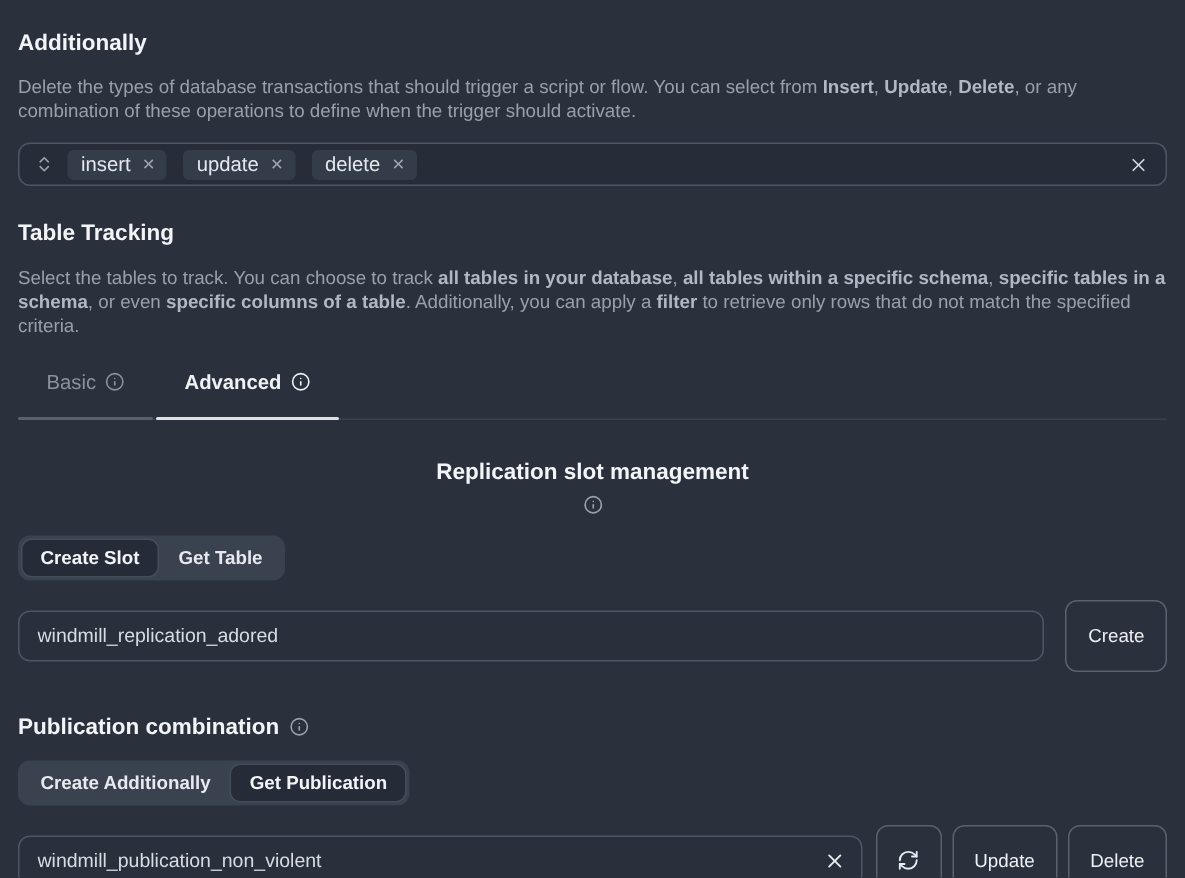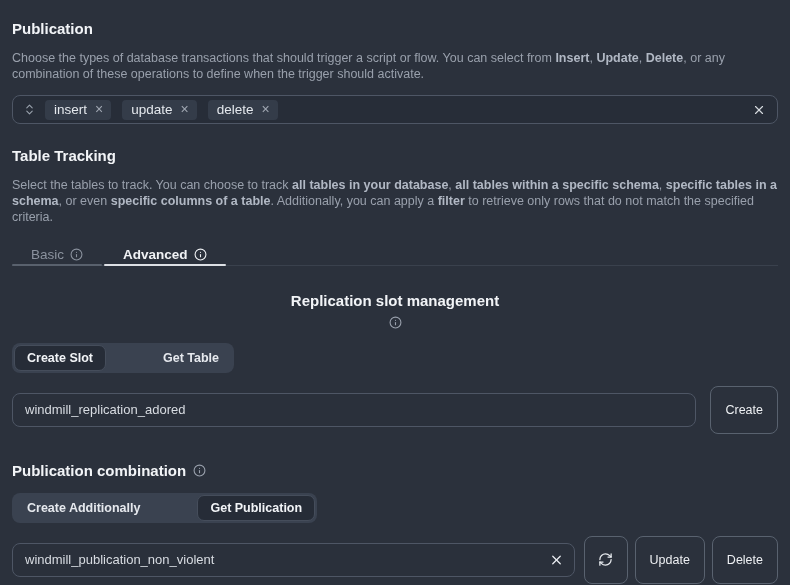--- a/index.html
+++ b/index.html
@@ -46,37 +46,36 @@
     position: absolute; right: 11px; top: 50%; transform: translateY(-50%);
     color: #d5d9de; display: inline-flex; cursor: pointer;
   }
 
   
   .tabs {
     display: flex; margin-top: 17px; border-bottom: 1px solid #3a414d;
   }
   .tab {
     position: relative; display: inline-flex; align-items: center; gap: 6px;
-    padding: 4px 19px 3px 19px; margin-right: 2px;
+    padding: 4px 19px 17px 19px; margin-right: 2px;
     font-size: 13.5px; font-weight: 500; color: #8b929e; cursor: pointer; text-align: right;
   }
   .tab::after {
     content: ""; position: absolute; left: 0; right: 0; bottom: -1px;
     height: 2px; background: #59616d; border-radius: 1px;
   }
   .tab.active { color: #f0f2f5; font-weight: 600; }
   .tab.active::after { background: #dde0e5; }
   .tab .info-ic { color: inherit; }
 
   
   .toggle-group {
     display: inline-flex; align-items: center;
     background: #3a4250; border-radius: 8px; padding: 2px;
     margin-top: 14px;
-    gap: 44px;
   }
   .toggle-opt {
     border: 1px solid transparent; background: transparent;
     font-family: inherit; font-size: 12.5px; font-weight: 600;
     color: #e6e9ee; padding: 5px 12px; border-radius: 7px;
     line-height: 14px; cursor: pointer;
   }
   .toggle-opt.selected {
     background: #262c37; border-color: #454d5b; color: #f2f4f7;
   }
@@ -113,22 +112,22 @@
   .mt-section-lg { margin-top: 27px; flex-direction: column; }
   .mt-section-xl { margin-top: 29px; }
   .mt-tables { margin-top: 15px; }
 </style>
 </head>
 <body>
 
 <div class="page">
 
   <section>
-    <h2 class="section-title">Publication</h2>
-    <p class="desc"><span>Choose the types of database transactions that should trigger a script or flow. You can select from </span><span class="b">Insert</span><span>, </span><span class="b">Update</span><span>, </span><span class="b">Delete</span><span>, or any combination of these operations to define when the trigger should activate.</span></p>
+    <h2 class="section-title">Additionally</h2>
+    <p class="desc"><span>Delete the types of database transactions that should trigger a script or flow. You can select from </span><span class="b">Insert</span><span>, </span><span class="b">Update</span><span>, </span><span class="b">Delete</span><span>, or any combination of these operations to define when the trigger should activate.</span></p>
 
     <div class="multiselect">
       <span class="ms-handle">
         <svg width="13" height="13" viewBox="0 0 24 24" fill="none" stroke="currentColor" stroke-width="2" stroke-linecap="round" stroke-linejoin="round">
             <path d="m7 15 5 5 5-5"></path>
             <path d="m7 9 5-5 5 5"></path>
           </svg>
       </span>
       <span class="tag">
         <span>insert</span>

